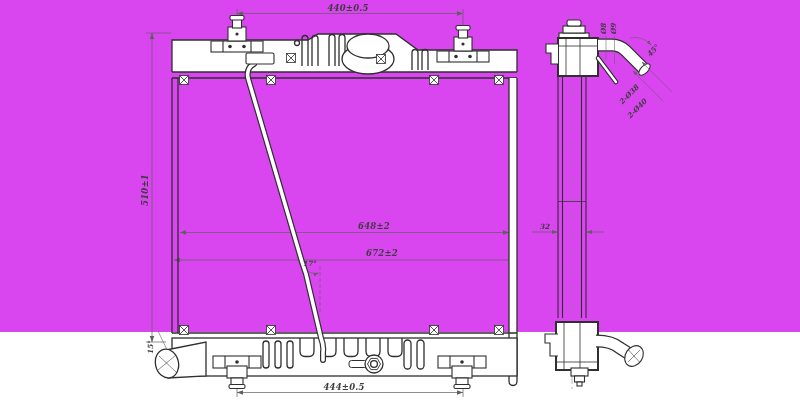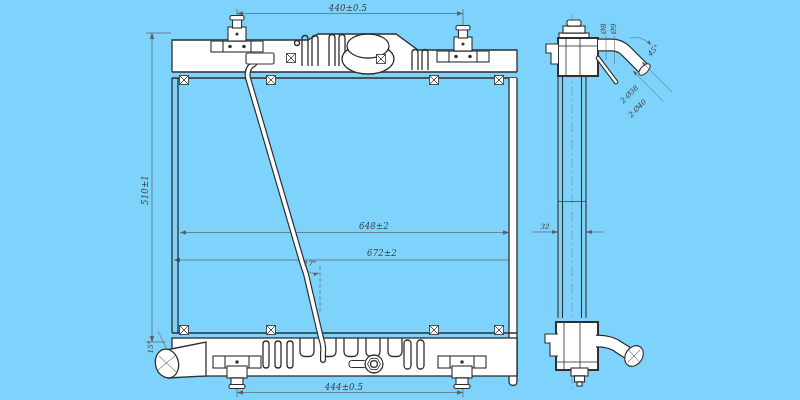--- a/index.html
+++ b/index.html
@@ -1,16 +1,16 @@
 <!DOCTYPE html>
 <html><head>
 <meta charset="utf-8">
 <style>
   html,body{margin:0;padding:0;background:#ffffff;width:800px;height:400px;overflow:hidden;}
-  #stage{width:800px;height:400px;background:#7dd3fc;position:relative;font-family:"Liberation Serif",serif;}
+  #stage{width:800px;height:332px;background:#d946ef;position:relative;font-family:"Liberation Serif",serif;font-weight:bold;}
   svg{display:block;}
   text{font-family:"DejaVu Serif","Liberation Serif",serif;font-style:italic;fill:#3d3d3d;stroke:none;}
   .dimtxt{font-size:8.5px;letter-spacing:.2px;}
   .smalltxt{font-size:7.2px;}
   .outline{stroke:#2f2f2f;fill:none;}
   .dimline{stroke:#5f5f5f;stroke-width:.7;fill:none;}
 </style>
 </head>
 <body>
 

